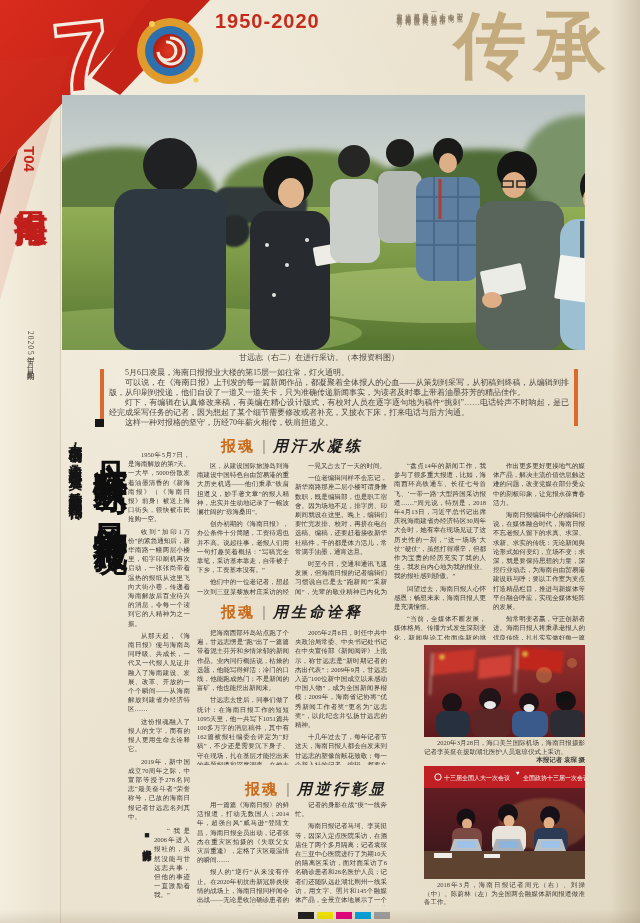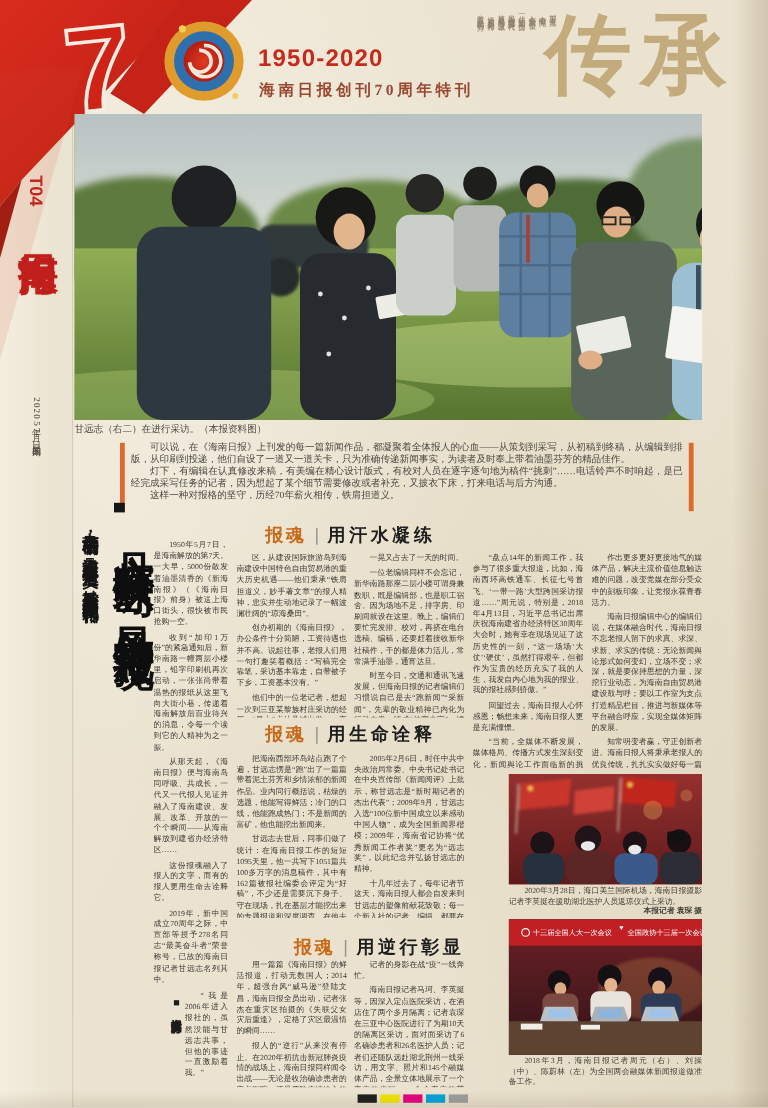--- a/index.html
+++ b/index.html
@@ -19,32 +19,32 @@
     background:linear-gradient(to right,#f4eedf,#ece4d2 80%);
     border-right:1px solid rgba(140,120,90,.28);}
   .t04{left:21px;top:146px;writing-mode:vertical-rl;
     font-family:"Liberation Sans",sans-serif;font-weight:bold;font-size:15px;color:#c3261c;}
   .masthead{left:13px;top:186px;writing-mode:vertical-rl;
     font-family:"Liberation Serif",serif;font-weight:bold;font-size:33px;line-height:36px;color:#c01f1c;
     text-shadow:0 0 1px rgba(192,31,28,.4);}
   .dateline{left:25px;top:331px;writing-mode:vertical-rl;font-size:7.5px;color:#4a453c;letter-spacing:1px;}
   
   .years{left:215px;top:10px;font-family:"Liberation Sans",sans-serif;font-weight:bold;
-    font-size:20px;color:#c62a1b;letter-spacing:1px;margin-top:28px;}
+    font-size:20px;color:#c62a1b;letter-spacing:1px;}
   .slogan{left:214px;top:32px;font-family:"Liberation Sans",sans-serif;font-weight:bold;
     font-size:27px;color:#c32a1a;letter-spacing:2px;}
   .subslogan{left:216px;top:66px;font-weight:bold;font-size:13px;color:#9a4832;letter-spacing:3px;}
   .poem{left:394px;top:8px;height:88px;writing-mode:vertical-rl;
     font-size:6px;line-height:1.1;color:#8d7f68;}
   .poem p{margin:0 2px;letter-spacing:1px;}
   .chuancheng{right:26px;top:0;font-family:Liberation Serif, serif;font-weight:bold;
     font-size:72px;line-height:92px;color:#c3ab7e;letter-spacing:8px;}
   
   .photo-main{left:62px;top:95px;width:523px;height:255px;overflow:hidden;background:#8fa653;}
-  .caption-main{left:62px;top:352px;width:514px;text-align:left;font-size:8px;color:#4a463e;}
+  .caption-main{left:62px;top:352px;width:514px;text-align:center;font-size:8px;color:#4a463e;}
   
   .bar{width:4px;height:57px;background:#dd6a2d;}
   .bar-l{left:100px;top:369px;} .bar-r{left:574px;top:369px;}
   .intro{left:109px;top:368px;width:460px;height:60px;overflow:hidden;}
   .intro p{margin:0;text-indent:2em;font-size:8px;line-height:10px;color:#4b4741;text-align:justify;}
   .print-mark{left:95px;top:419px;width:9px;height:8px;background:#161616;}
   
   .subtitle{left:63px;top:433px;height:476px;writing-mode:vertical-rl;
     font-family:"Liberation Serif",serif;font-weight:bold;font-size:13.5px;line-height:24px;
     color:#151515;letter-spacing:1px;}
@@ -65,21 +65,21 @@
   .colE{left:493px;top:461px;width:92px;height:179px;}
   .colB3{left:197px;top:628px;width:92px;height:137px;}
   .colC3{left:295px;top:628px;width:92px;height:137px;}
   .colB4{left:197px;top:800px;width:92px;height:106px;}
   .colC4{left:295px;top:800px;width:92px;height:106px;}
   
   .sec-head{position:absolute;width:190px;text-align:center;
     font-family:"Liberation Sans",sans-serif;font-weight:bold;font-size:15px;white-space:nowrap;}
   .sec-head .tag{color:#c96a1a;letter-spacing:2px;}
   .sec-head .divider{color:#9a948a;font-weight:normal;margin:0 7px;}
-  .sec-head .title{color:#1d1d1d;letter-spacing:3px;}
+  .sec-head .title{color:#1d1d1d;letter-spacing:3px;font-style:italic;}
   .sh1{left:197px;top:437px;} .sh2{left:395px;top:437px;}
   .sh3{left:197px;top:603px;} .sh4{left:197px;top:780px;text-align:right;}
   
   .photo1{left:424px;top:645px;width:161px;height:92px;overflow:hidden;background:#7c2124;}
   .cap1{left:424px;top:739px;width:161px;font-size:6.5px;line-height:8.6px;color:#44403a;text-align:justify;}
   .cap1 .credit{float:right;font-weight:bold;}
   .photo2{left:424px;top:766px;width:161px;height:113px;overflow:hidden;background:#55262b;}
   .cap2{left:424px;top:881px;width:161px;font-size:6.5px;line-height:8.6px;color:#44403a;text-align:justify;}
   .cap2 p,.cap1 p{margin:0;text-indent:2em;}
   
@@ -119,21 +119,20 @@
     <path d="M122,42 a13,13 0 1,1 -12,14 a9,9 0 1,0 8,-10" fill="none" stroke="#f2e8da" stroke-width="3"></path>
     <circle cx="104" cy="28" r="3" fill="#f2cf5a"></circle>
     <circle cx="148" cy="84" r="2.5" fill="#f2cf5a"></circle>
   </svg>
 
   <div class="abs t04">T04</div>
   <div class="abs masthead">海南日报</div>
   <div class="abs dateline">2020年5月7日 星期四</div>
 
   <div class="abs years">1950-2020</div>
-  <div class="abs subslogan">海南日报创刊70周年特刊</div>
   <div class="abs poem">
       <p>脚下有泥土</p>
       <p>心中有阳光</p>
       <p>七十年笔耕不辍</p>
       <p>一代代新闻人接力</p>
       <p>风雨兼程记录时代</p>
       <p>披星戴月书写忠诚</p>
       <p>滚烫初心薪火相传</p>
       <p>奔向更美好的远方</p>
     </div>
@@ -216,20 +215,21 @@
         <rect x="495" y="162" width="36" height="44" rx="2" fill="#fafaf7" transform="rotate(8 513 184)"></rect>
       </g>
       <rect x="0" y="0" width="523" height="255" fill="#7d8a6a" opacity="0.05"></rect>
     </svg>
   </div>
   <div class="abs caption-main">甘远志（右二）在进行采访。（本报资料图）</div>
 
   <div class="abs bar bar-l"></div>
   <div class="abs bar bar-r"></div>
   <div class="abs intro">
+      <p>5月6日凌晨，海南日报报业大楼的第15层一如往常，灯火通明。</p>
       <p>可以说，在《海南日报》上刊发的每一篇新闻作品，都凝聚着全体报人的心血——从策划到采写，从初稿到终稿，从编辑到排版，从印刷到投递，他们自设了一道又一道关卡，只为准确传递新闻事实，为读者及时奉上带着油墨芬芳的精品佳作。</p>
       <p>灯下，有编辑在认真修改来稿，有美编在精心设计版式，有校对人员在逐字逐句地为稿件“挑刺”……电话铃声不时响起，是已经完成采写任务的记者，因为想起了某个细节需要修改或者补充，又披衣下床，打来电话与后方沟通。</p>
       <p>这样一种对报格的坚守，历经70年薪火相传，铁肩担道义。</p>
     </div>
   <div class="abs print-mark"></div>
 
   <div class="abs subtitle">七十年风雨砥砺，海南日报人将『铁肩担道义，妙手著文章』的光荣传统代代相传</div>
   <div class="abs bigtitle">丹心辉映琼岛　风骨铸就报魂</div>
   <div class="abs byline">■ 本报记者 陈蔚林</div>
 

